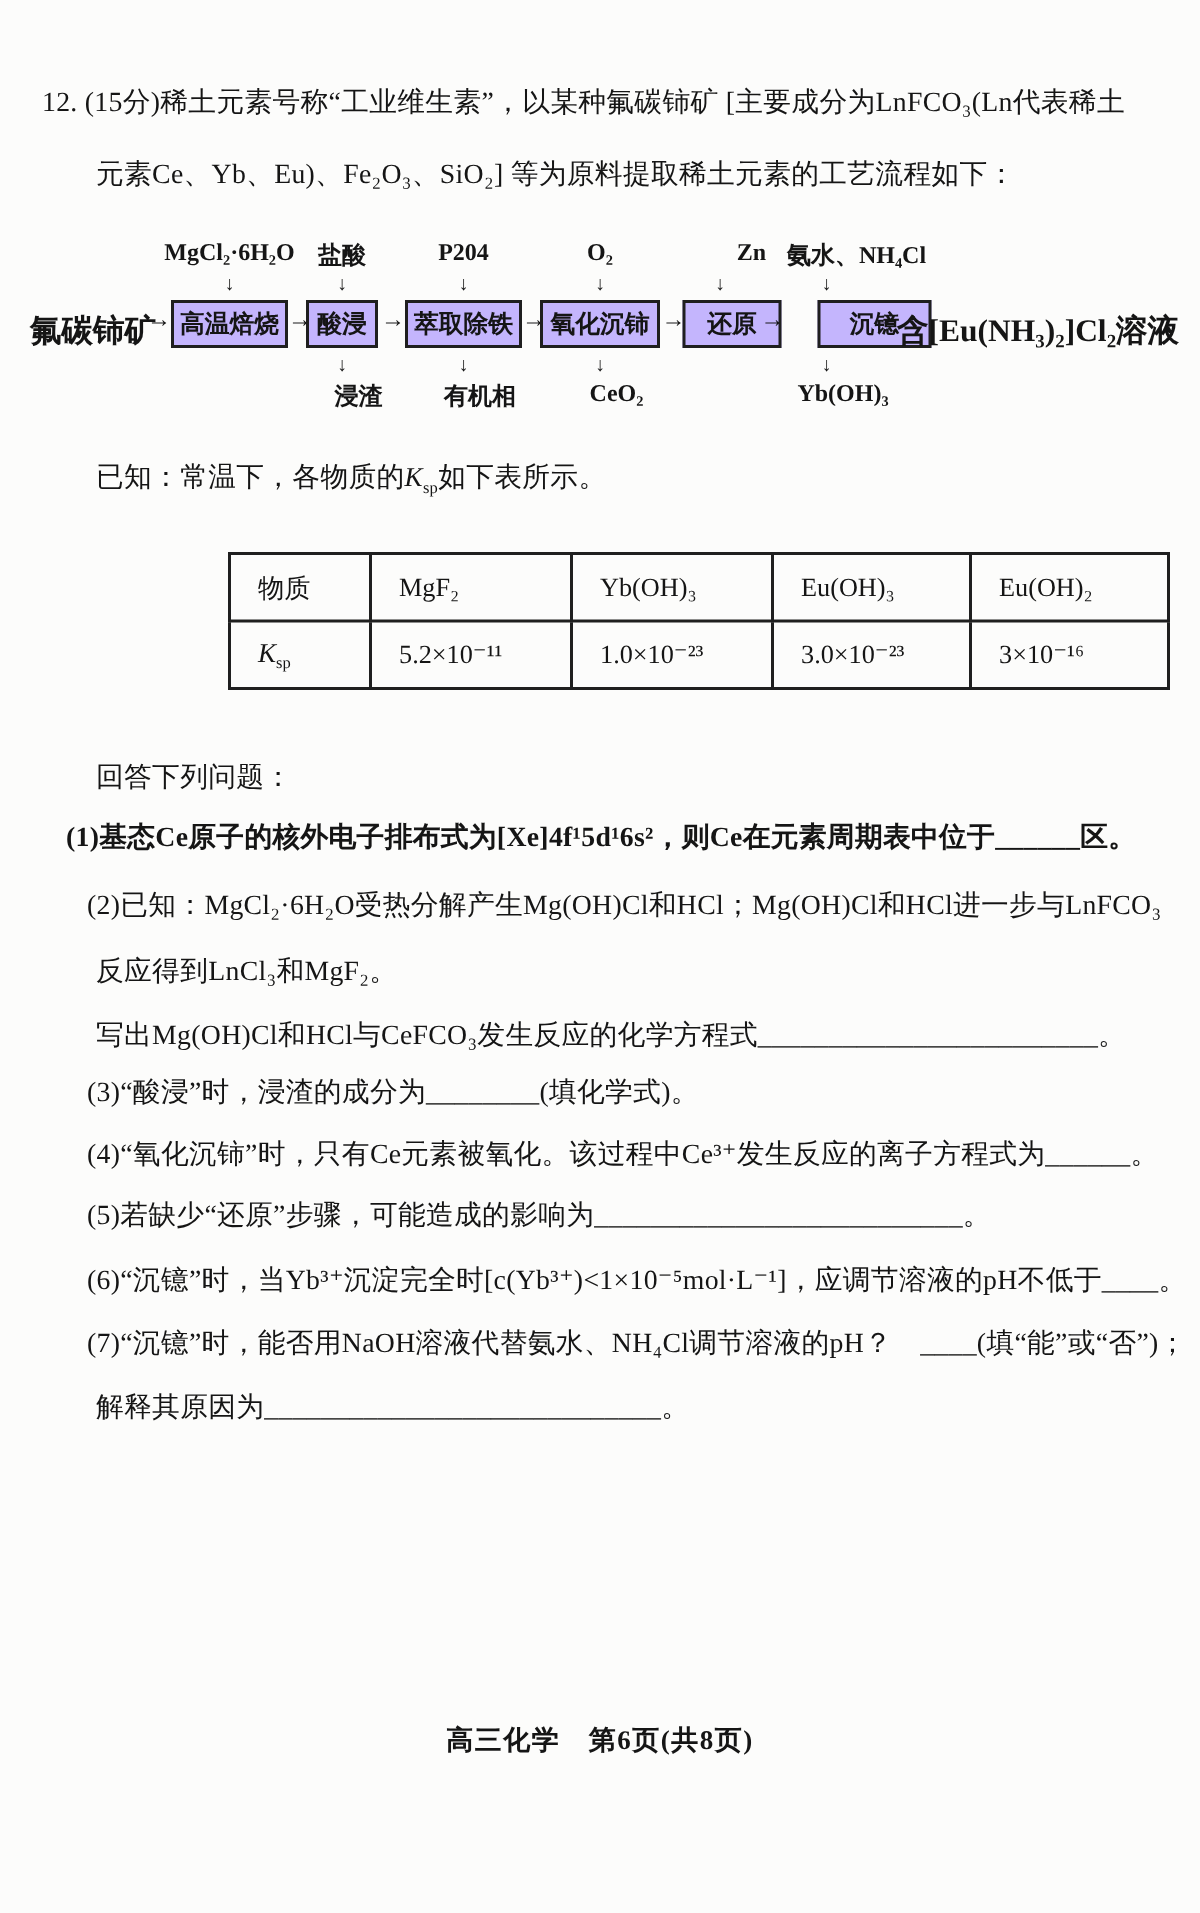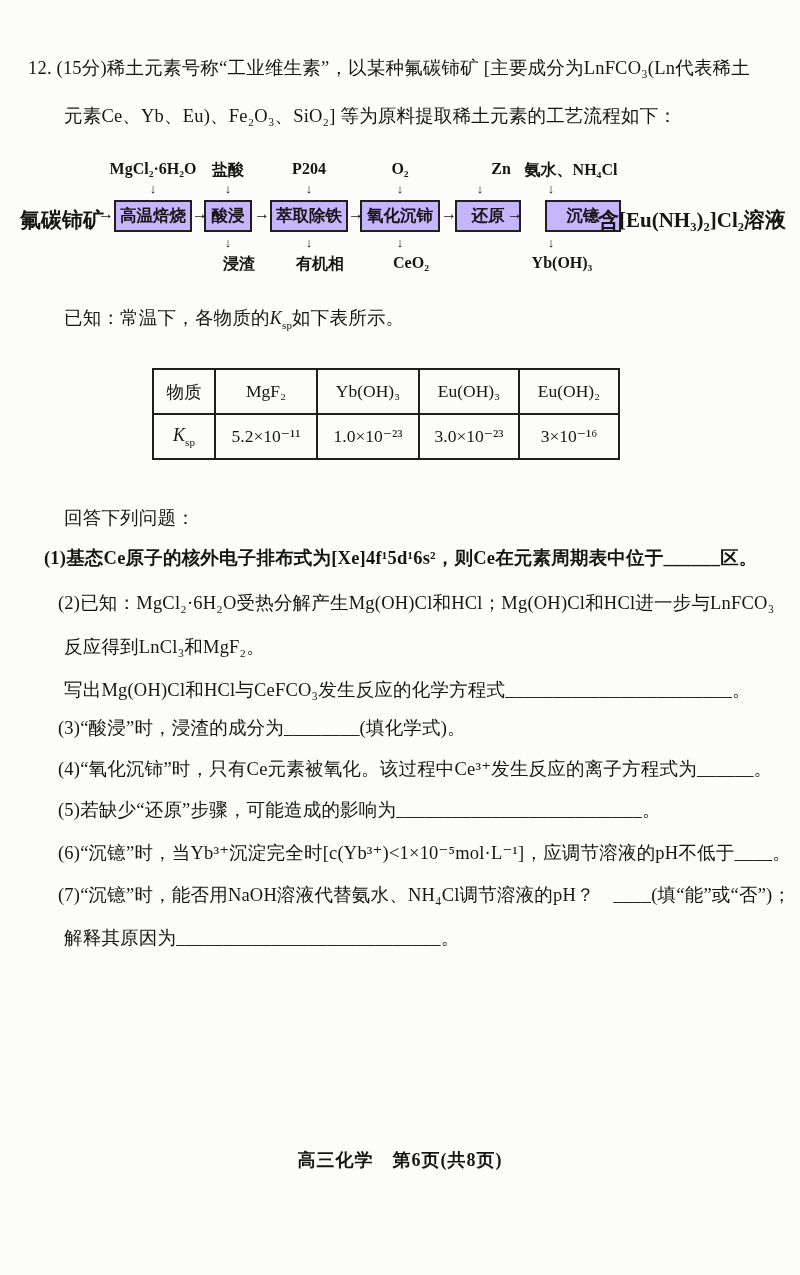--- a/index.html
+++ b/index.html
@@ -25,22 +25,22 @@
   .fc-ar{position:absolute;top:46px;font-size:16px;line-height:1;}
   .fc-av{position:absolute;transform:translateX(-50%);font-size:13px;line-height:1;}
   .fc-av.in{top:22px;}
   .fc-av.out{top:76px;}
   
   .ksp{
     position:absolute;left:152px;top:368px;border-collapse:collapse;
     font-size:17.5px;
   }
   .ksp td{
-    border:2px solid #1f1f1f;text-align:center;vertical-align:middle;
-    height:43px;padding:0 2px;
+    border:2px solid #1f1f1f;text-align:left;vertical-align:middle;
+    height:43px;padding:0 18px;
   }
   .ksp td.c0{width:56px;}
   .ksp td.c1{width:96px;}
   .ksp td.c2{width:96px;}
   .ksp td.c3{width:94px;}
   .ksp td.c4{width:94px;}
   .ksub{font-style:italic;font-size:18px;}
   sub.sp{font-size:11px;}
   .footer{
     position:absolute;left:0;right:0;top:1148px;text-align:center;

